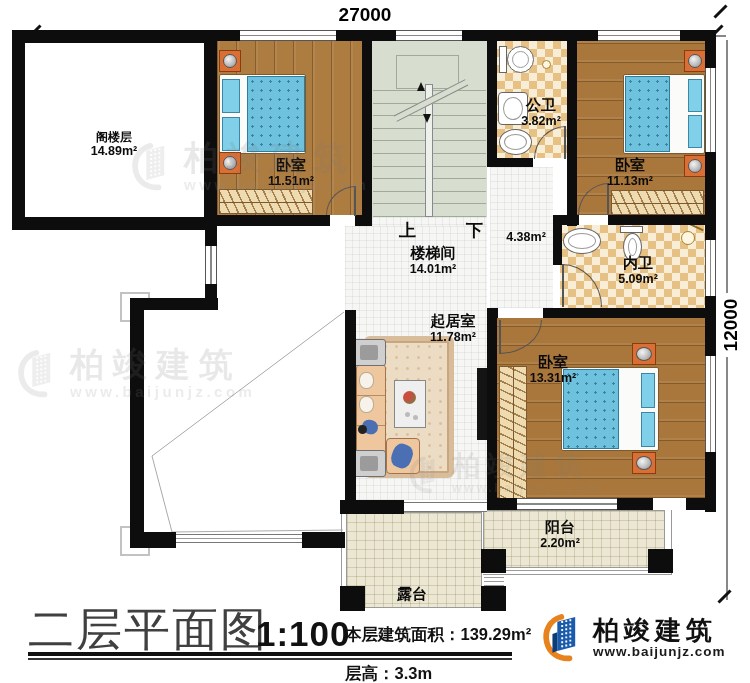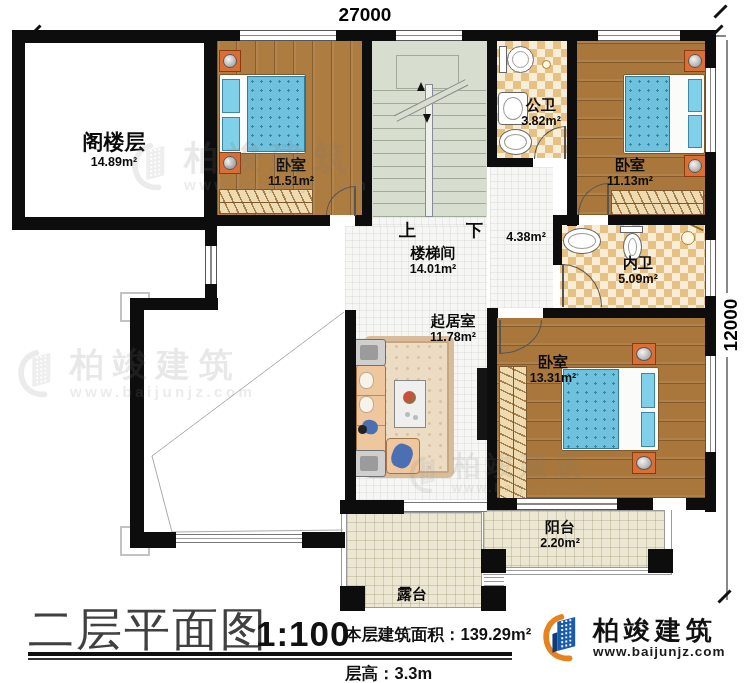--- a/index.html
+++ b/index.html
@@ -276,21 +276,21 @@
   <div class="abs" style="left:358px;top:425px;width:9px;height:9px;background:#222;border-radius:50%;z-index:13"></div>
   <div class="sofa" style="left:386px;top:438px;width:34px;height:36px;background-image:none"></div>
   <div class="abs" style="left:392px;top:444px;width:20px;height:24px;background:#4a6fb3;border-radius:40%;transform:rotate(20deg);z-index:12"></div>
   <div class="tbl" style="left:394px;top:380px;width:32px;height:48px">
     <span class="abs" style="left:8px;top:10px;width:13px;height:13px;background:radial-gradient(circle at 35% 35%,#c94e3e 30%,#5d8b4a);border-radius:50%"></span>
     <span class="abs" style="left:10px;top:31px;width:5px;height:5px;background:#bbb;border-radius:50%"></span>
     <span class="abs" style="left:18px;top:34px;width:5px;height:5px;background:#bbb;border-radius:50%"></span>
   </div>
 
   <div class="lbl" style="left:114px;top:130px">
-    <span class="nm" style="font-size:21px">阁楼层</span>
+    <span class="nm" style="font-size:12px">阁楼层</span>
     <span class="ar">14.89m²</span>
   </div>
   <div class="lbl" style="left:291px;top:156px">
     <span class="nm">卧室</span>
     <span class="ar">11.51m²</span>
   </div>
   <div class="lbl" style="left:541px;top:96px">
     <span class="nm">公卫</span>
     <span class="ar">3.82m²</span>
   </div>

